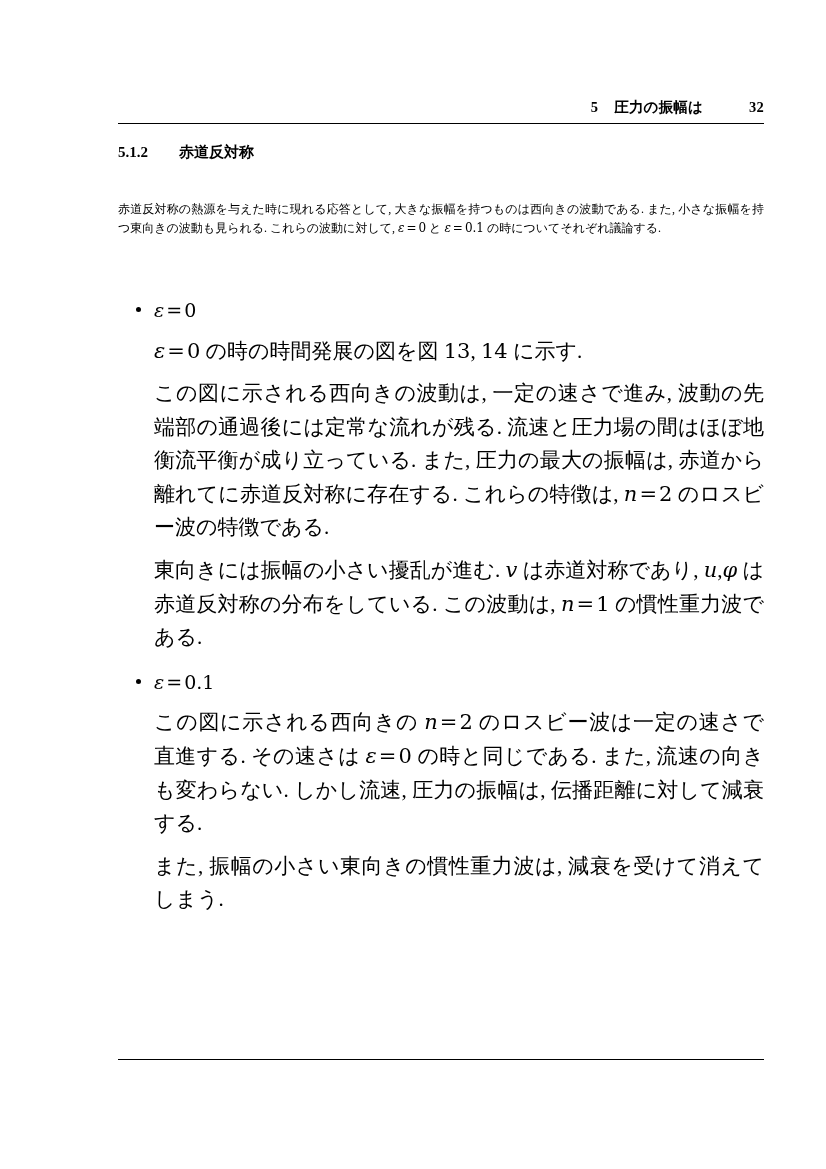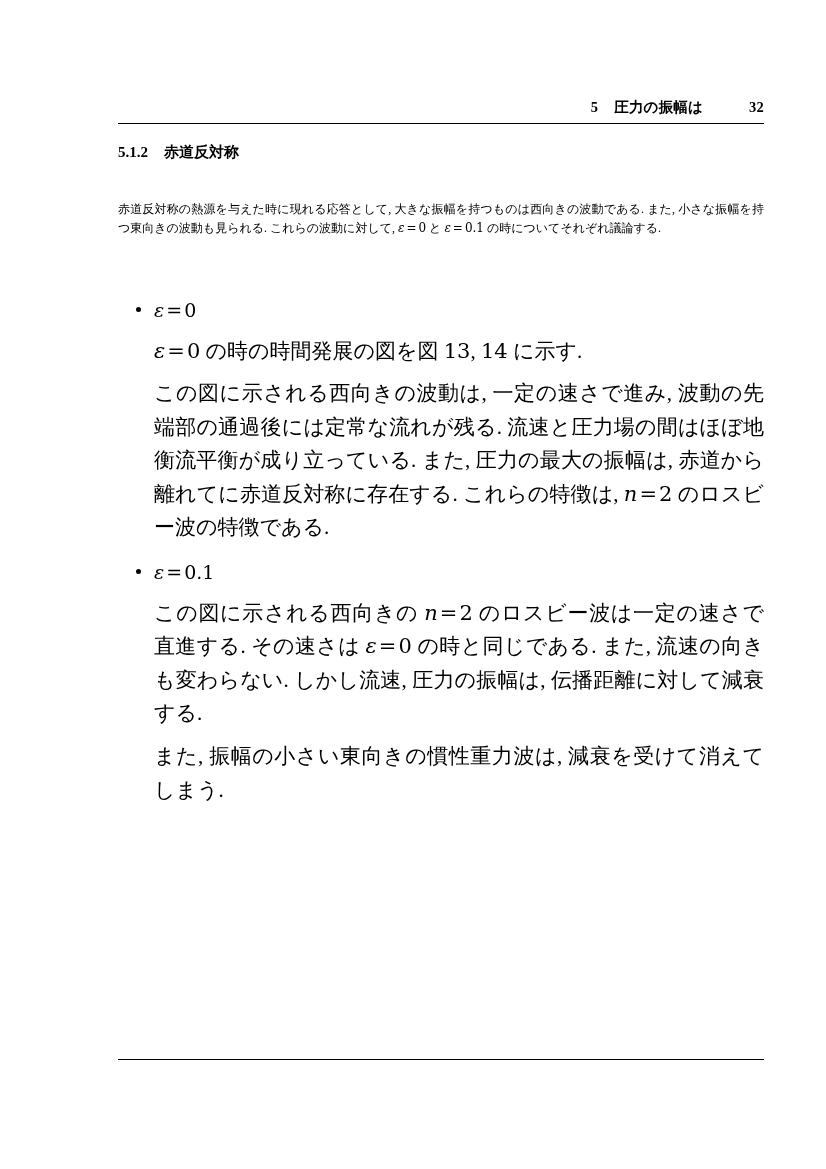--- a/index.html
+++ b/index.html
@@ -42,21 +42,21 @@
   .header-page { }
 
   
   .sec-heading {
     position: absolute;
     left: 118px;
     top: 143px;
     font-size: 15px;
     font-weight: bold;
   }
-  .sec-heading .num { margin-right: 16px; }
+  .sec-heading .num { margin-right: 31px; }
 
   
   .body-para {
     position: absolute;
     left: 118px;
     top: 188px;
     width: 646px;
     font-size: 12px;
     line-height: 1.62;
     text-align: justify;
@@ -140,20 +140,21 @@
 
   <p class="body-para">赤道反対称の熱源を与えた時に現れる応答として, 大きな振幅を持つものは西向きの波動である. また, 小さな振幅を持つ東向きの波動も見られる. これらの波動に対して, <span class="mi">ε</span><span class="mo">=</span><span class="mn">0</span> と <span class="mi">ε</span><span class="mo">=</span><span class="mn">0.1</span> の時についてそれぞれ議論する.</p>
 
   <div class="bullets">
 
     <div class="bullet-item">
       <span class="bullet-dot"></span>
       <div class="bullet-head"><span class="mi">ε</span><span class="mo">=</span><span class="mn">0</span></div>
       <div class="sub-para"><span class="mi">ε</span><span class="mo">=</span><span class="mn">0</span> の時の時間発展の図を図 <span class="mn">13</span>, <span class="mn">14</span> に示す.</div>
       <div class="sub-para">この図に示される西向きの波動は, 一定の速さで進み, 波動の先端部の通過後には定常な流れが残る. 流速と圧力場の間はほぼ地衡流平衡が成り立っている. また, 圧力の最大の振幅は, 赤道から離れてに赤道反対称に存在する. これらの特徴は, <span class="mi">n</span><span class="mo">=</span><span class="mn">2</span> のロスビー波の特徴である.</div>
+      <div class="sub-para">東向きには振幅の小さい擾乱が進む. <span class="mi">v</span> は赤道対称であり, <span class="mi">u</span>,<span class="mi">φ</span> は赤道反対称の分布をしている. この波動は, <span class="mi">n</span><span class="mo">=</span><span class="mn">1</span> の慣性重力波である.</div>
     </div>
 
     <div class="bullet-item">
       <span class="bullet-dot"></span>
       <div class="bullet-head"><span class="mi">ε</span><span class="mo">=</span><span class="mn">0.1</span></div>
       <div class="sub-para">この図に示される西向きの <span class="mi">n</span><span class="mo">=</span><span class="mn">2</span> のロスビー波は一定の速さで直進する. その速さは <span class="mi">ε</span><span class="mo">=</span><span class="mn">0</span> の時と同じである. また, 流速の向きも変わらない. しかし流速, 圧力の振幅は, 伝播距離に対して減衰する.</div>
       <div class="sub-para">また, 振幅の小さい東向きの慣性重力波は, 減衰を受けて消えてしまう.</div>
     </div>
 
   </div>

